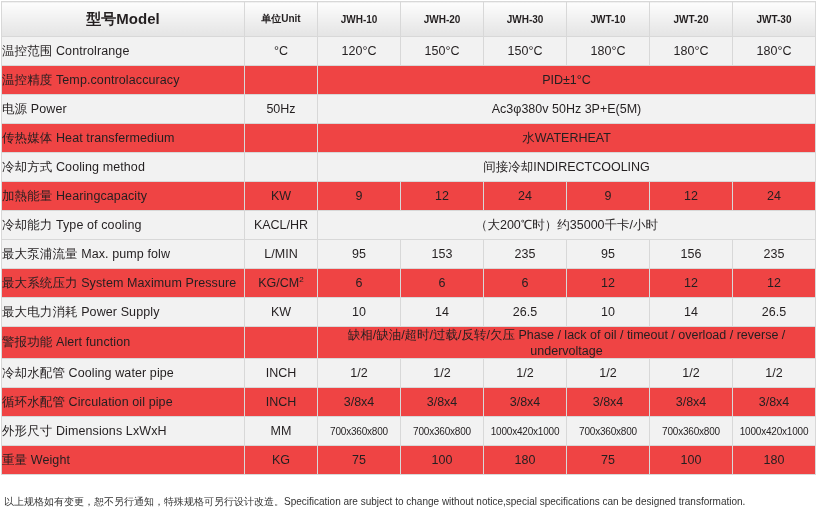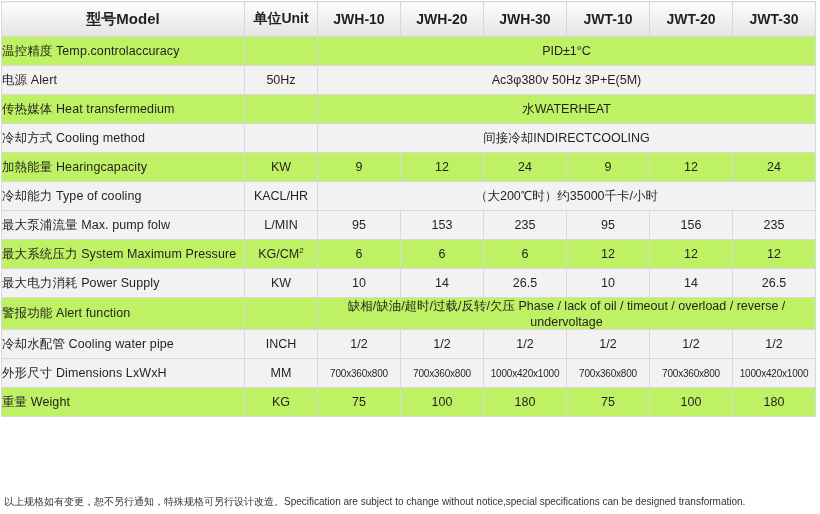--- a/index.html
+++ b/index.html
@@ -33,34 +33,34 @@
     font-size: 12.5px;
     padding: 0;
     height: 28px;
     vertical-align: middle;
     background: #fbfbfb;
   }
   
   tr.head td {
     background: linear-gradient(to bottom, #fdfdfd 0%, #efefef 55%, #e4e4e4 100%);
     font-weight: bold;
-    font-size: 14px;
+    font-size: 10px;
     text-align: center;
     height: 34px;
     color: #231f20;
   }
   tr.head td.model {
     font-size: 15px;
   }
   
   tr.alt td {
     background: #f2f2f2;
   }
   tr.plain td {
-    background: #bef264;
+    background: #ef4444;
   }
   td.label {
     text-align: left;
     padding-left: 12px;
     font-size: 12.5px;
     letter-spacing: 0.1px;
   }
   td.unit {
     text-align: center;
     font-size: 12.5px;
@@ -112,27 +112,37 @@
         <tr class="head">
           <td class="model">型号Model</td>
           <td>单位Unit</td>
           <td>JWH-10</td>
           <td>JWH-20</td>
           <td>JWH-30</td>
           <td>JWT-10</td>
           <td>JWT-20</td>
           <td>JWT-30</td>
         </tr>
+        <tr class="alt">
+          <td class="label">温控范围 Controlrange</td>
+          <td class="unit">°C</td>
+          <td class="val">120°C</td>
+          <td class="val">150°C</td>
+          <td class="val">150°C</td>
+          <td class="val">180°C</td>
+          <td class="val">180°C</td>
+          <td class="val">180°C</td>
+        </tr>
         <tr class="plain">
           <td class="label">温控精度 Temp.controlaccuracy</td>
           <td class="unit"></td>
           <td class="val" colspan="6">PID±1°C</td>
         </tr>
         <tr class="alt">
-          <td class="label">电源 Alert</td>
+          <td class="label">电源 Power</td>
           <td class="unit">50Hz</td>
           <td class="val" colspan="6">Ac3φ380v 50Hz 3P+E(5M)</td>
         </tr>
         <tr class="plain">
           <td class="label">传热媒体 Heat transfermedium</td>
           <td class="unit"></td>
           <td class="val" colspan="6">水WATERHEAT</td>
         </tr>
         <tr class="alt">
           <td class="label">冷却方式 Cooling method</td>
@@ -192,20 +202,30 @@
         <tr class="alt">
           <td class="label">冷却水配管 Cooling water pipe</td>
           <td class="unit">INCH</td>
           <td class="val">1/2</td>
           <td class="val">1/2</td>
           <td class="val">1/2</td>
           <td class="val">1/2</td>
           <td class="val">1/2</td>
           <td class="val">1/2</td>
         </tr>
+        <tr class="plain">
+          <td class="label">循环水配管 Circulation oil pipe</td>
+          <td class="unit">INCH</td>
+          <td class="val">3/8x4</td>
+          <td class="val">3/8x4</td>
+          <td class="val">3/8x4</td>
+          <td class="val">3/8x4</td>
+          <td class="val">3/8x4</td>
+          <td class="val">3/8x4</td>
+        </tr>
         <tr class="alt">
           <td class="label">外形尺寸 Dimensions LxWxH</td>
           <td class="unit">MM</td>
           <td class="val tiny">700x360x800</td>
           <td class="val tiny">700x360x800</td>
           <td class="val tiny">1000x420x1000</td>
           <td class="val tiny">700x360x800</td>
           <td class="val tiny">700x360x800</td>
           <td class="val tiny">1000x420x1000</td>
         </tr>

